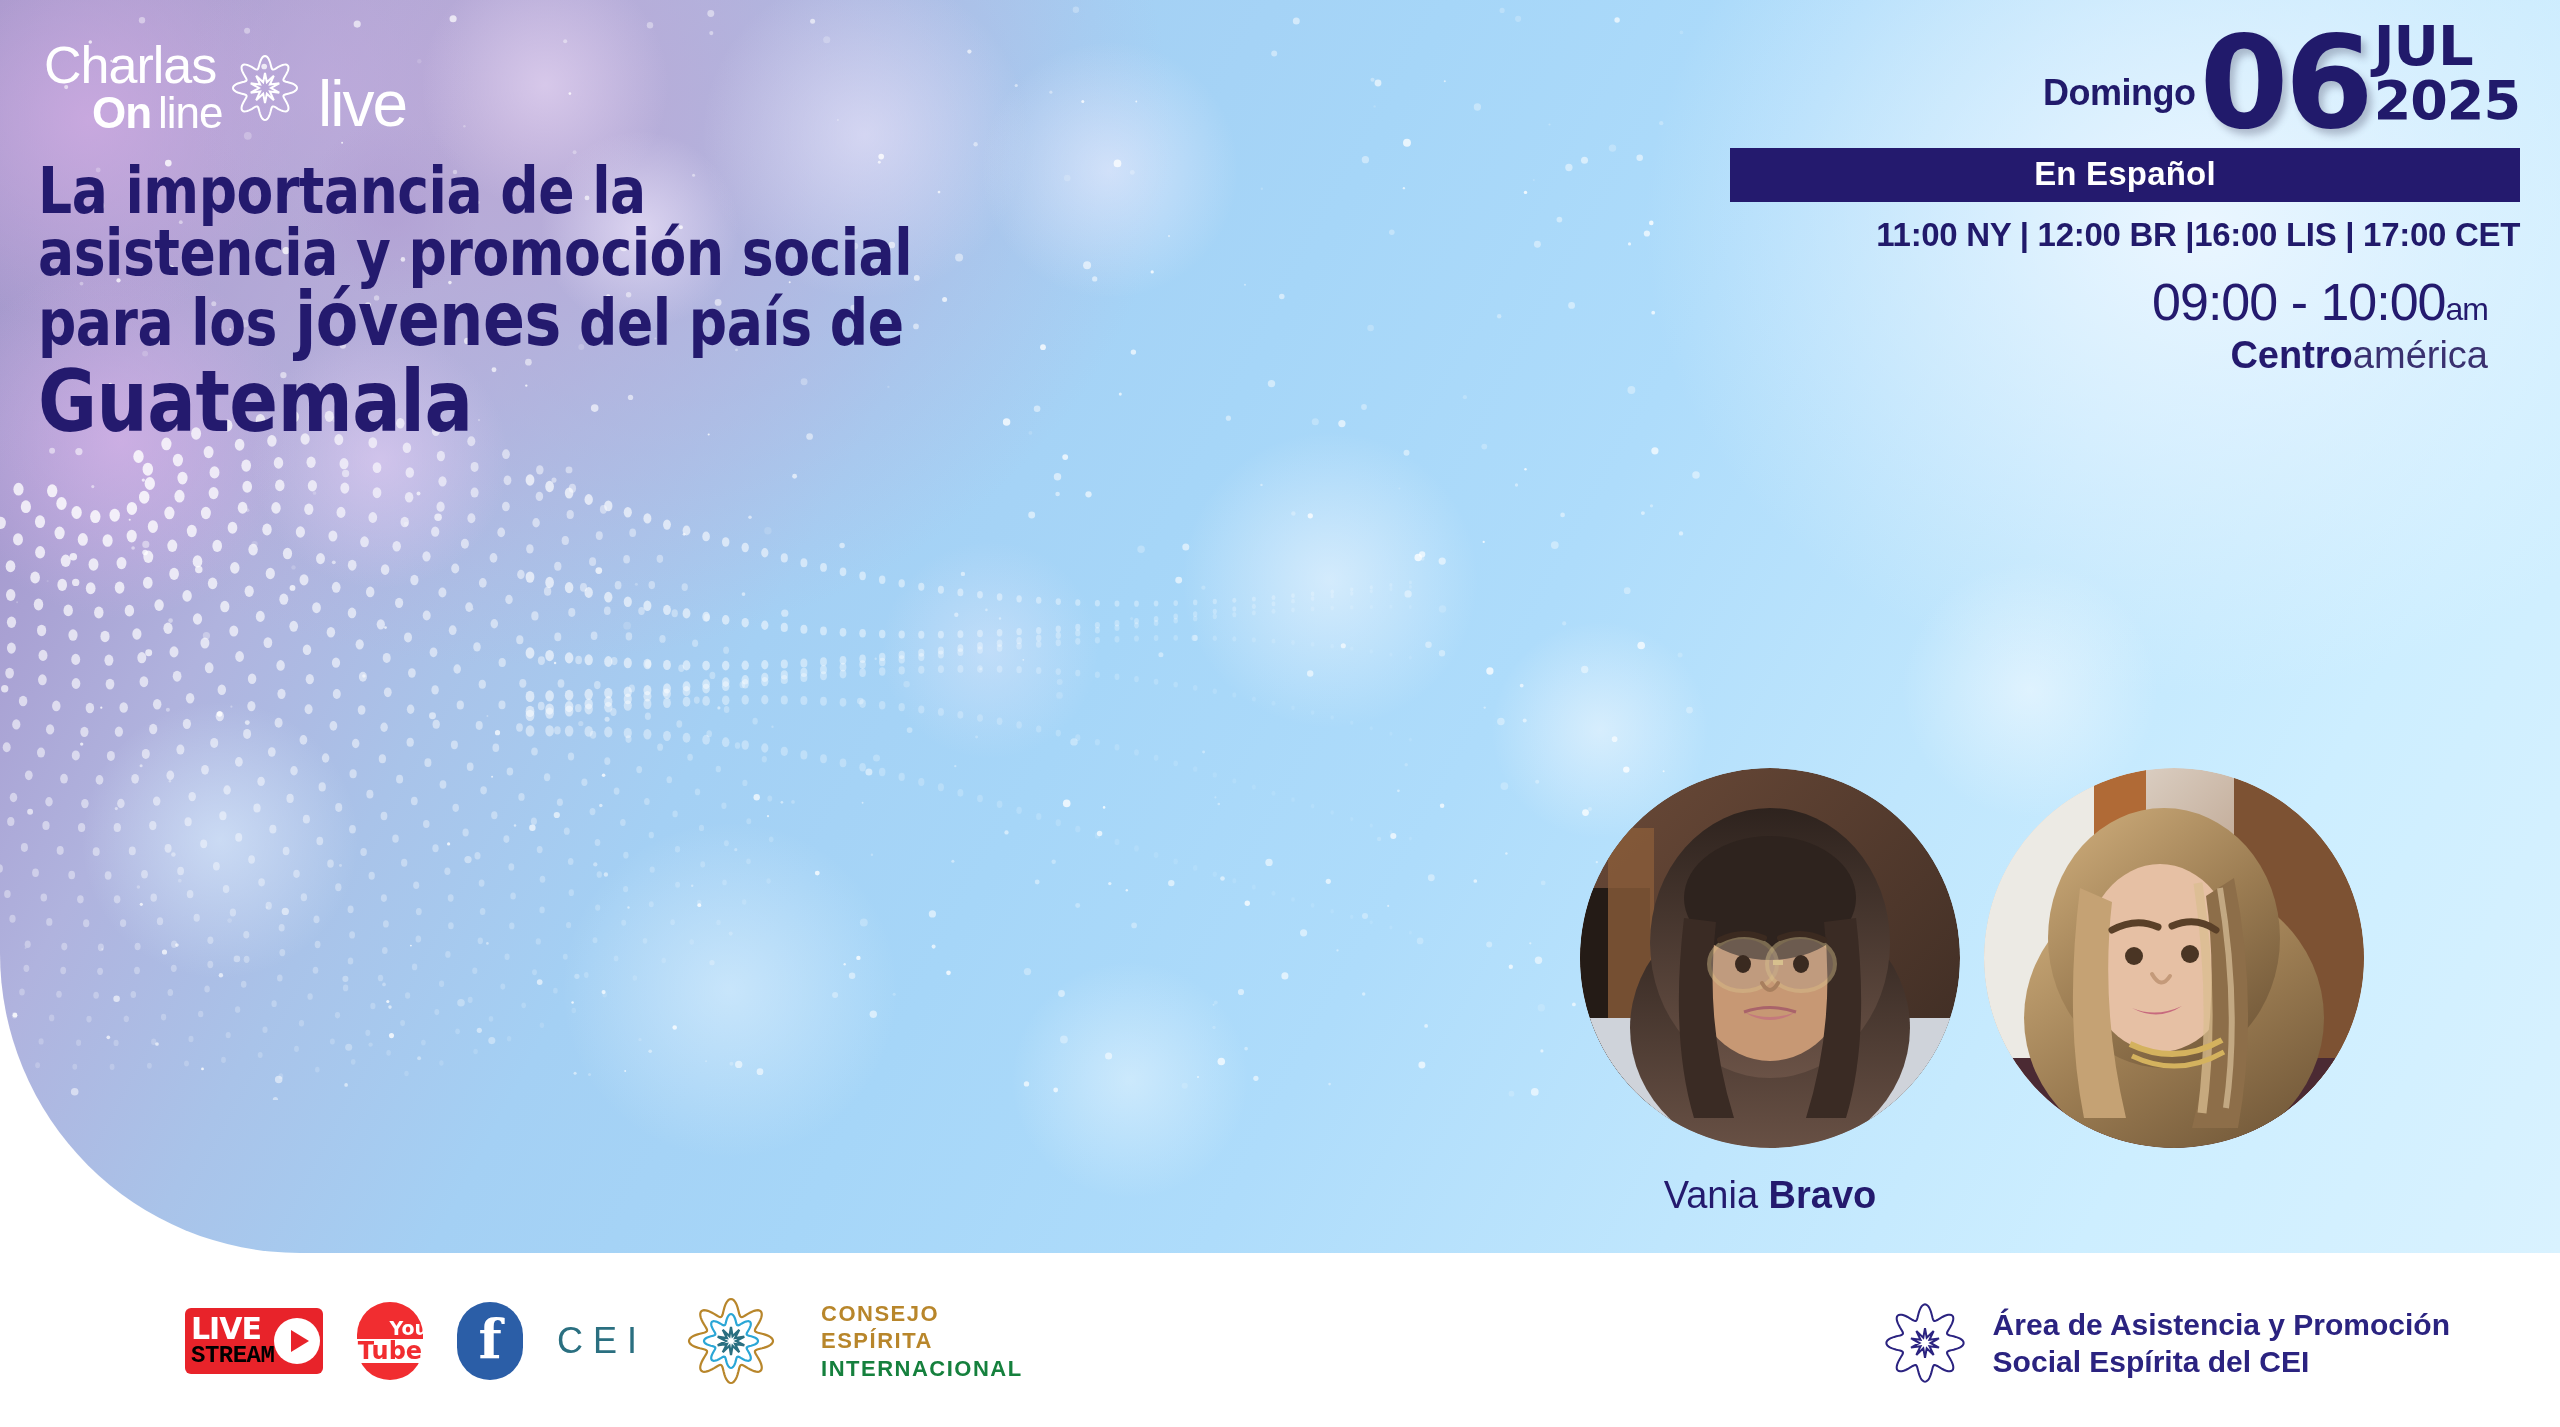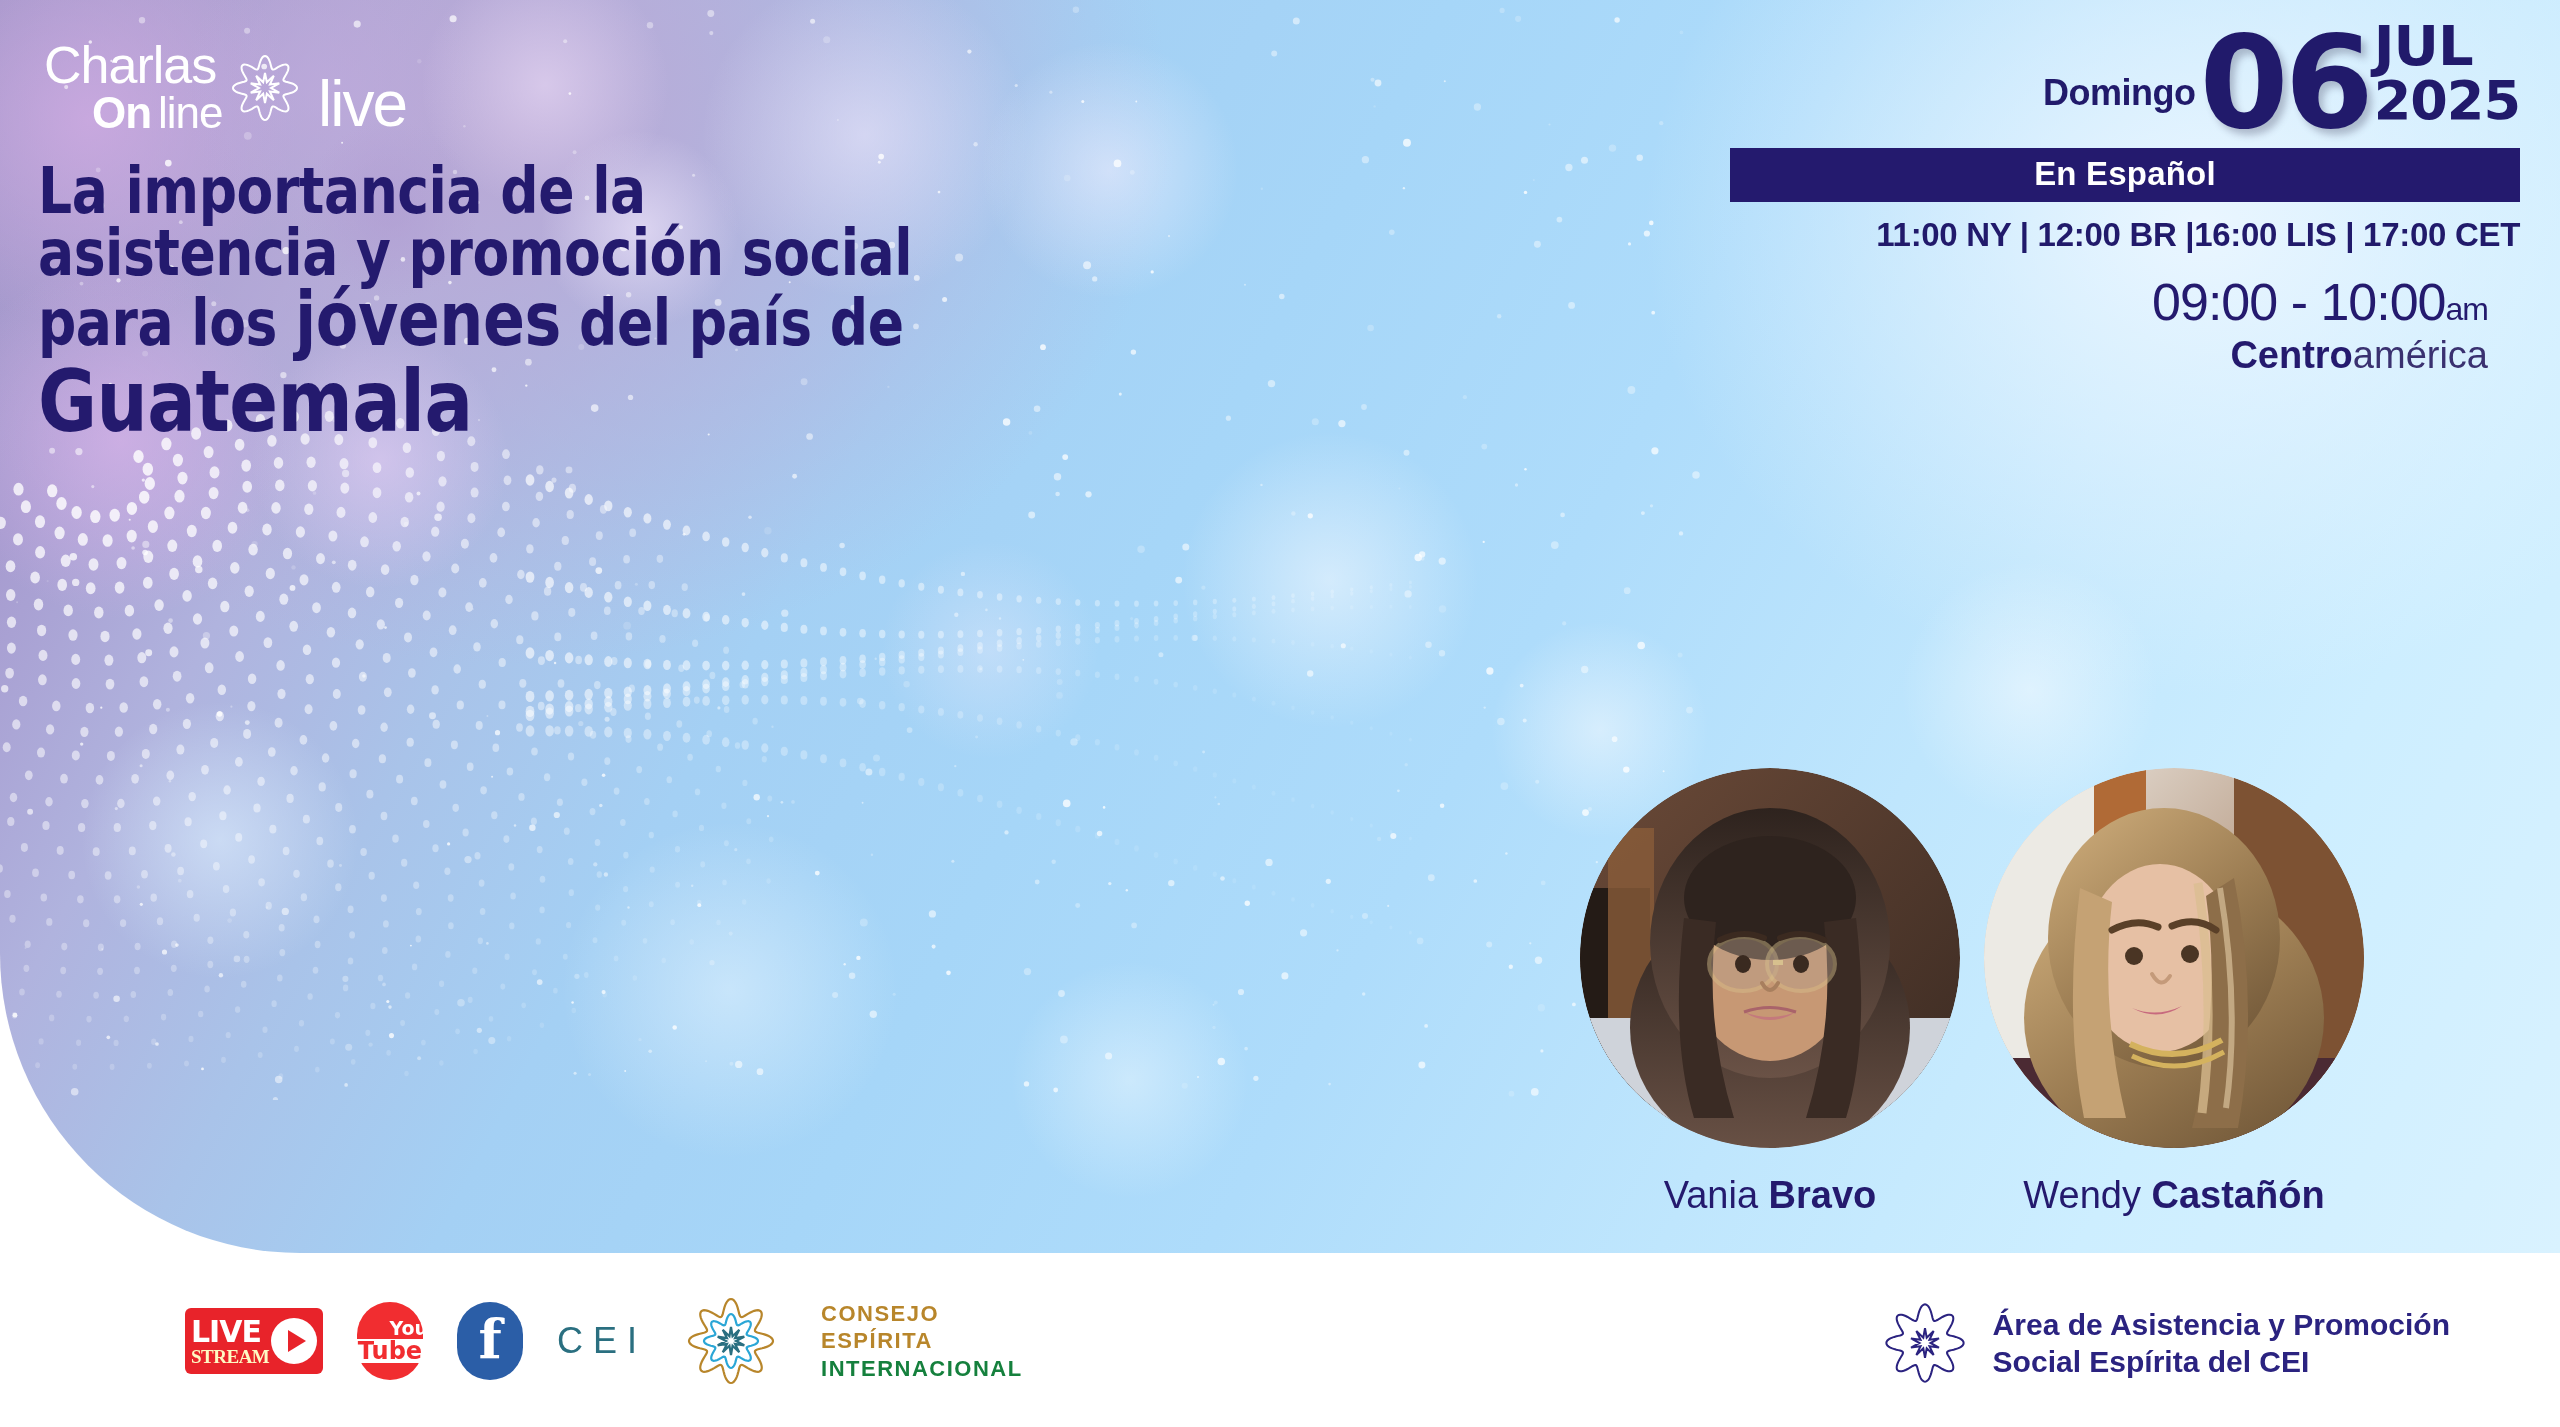--- a/index.html
+++ b/index.html
@@ -102,21 +102,21 @@
   
   .footer{position:absolute;left:0;top:1253px;width:2560px;height:174px;background:#fff;}
   .fleft{position:absolute;left:185px;top:38px;display:flex;align-items:center;gap:34px;}
   .fright{position:absolute;right:110px;top:44px;display:flex;align-items:center;gap:22px;}
   .frtext{color:#2b2380;font-size:30px;font-weight:700;line-height:1.25;}
 
   .livebadge{width:138px;height:66px;background:#e8232a;border-radius:6px;position:relative;display:flex;align-items:center;}
   .lb-in{width:100%;display:flex;align-items:center;padding:0 6px;}
   .lb-txt{display:flex;flex-direction:column;line-height:1;flex:1;}
   .lb-live{color:#fff;font-size:30px;font-weight:700;letter-spacing:-1px;font-family:"DejaVu Sans",sans-serif;}
-  .lb-stream{color:#fef9c3;font-size:19px;font-weight:700;letter-spacing:-.5px;font-family:Liberation Serif, serif;}
+  .lb-stream{color:#000000;font-size:24px;font-weight:700;letter-spacing:-.5px;font-family:Liberation Mono, monospace;}
   .lb-circ{width:46px;height:46px;border-radius:50%;background:#fff;display:flex;align-items:center;justify-content:center;}
   .lb-tri{width:0;height:0;border-left:18px solid #e8232a;border-top:11px solid transparent;border-bottom:11px solid transparent;margin-left:5px;}
 
   .yt{width:66px;height:78px;border-radius:50%/42%;background:#f12d30;display:flex;align-items:center;justify-content:center;}
   .yt-in{display:flex;flex-direction:column;align-items:flex-end;line-height:.95;}
   .yt-you{color:#fff;font-size:19px;font-weight:700;font-family:"DejaVu Sans",sans-serif;}
   .yt-tube{background:#fff;color:#f12d30;font-size:24px;font-weight:700;padding:1px 6px;border-radius:3px;margin-top:2px;font-family:"DejaVu Sans",sans-serif;}
 
   .fb{width:66px;height:78px;border-radius:50%/42%;background:#2b5ea7;display:flex;align-items:center;justify-content:center;}
   .fb span{color:#fff;font-size:54px;font-weight:700;font-family:"DejaVu Serif",serif;line-height:1;margin-top:-4px;}
@@ -1601,21 +1601,20 @@
               <ellipse cx="206" cy="186" rx="9" ry="9" fill="#4a3524"></ellipse>
               <path d="M128 162 q24 -13 46 -3" stroke="#5a4028" stroke-width="7" fill="none" stroke-linecap="round"></path>
               <path d="M188 158 q24 -10 44 4" stroke="#5a4028" stroke-width="7" fill="none" stroke-linecap="round"></path>
               <path d="M168 206 q9 16 18 2" stroke="#c49a7a" stroke-width="4" fill="none" stroke-linecap="round"></path>
               <path d="M148 240 q26 14 50 -2 q-26 12 -50 2 z" fill="#c76a7e"></path>
               <path d="M146 276 q46 22 92 -4" stroke="#d4b25e" stroke-width="6" fill="none"></path>
               <path d="M148 288 q46 22 92 -4" stroke="#d4b25e" stroke-width="5" fill="none"></path>
             </g>
           </svg>
         </div>
-        <div class="spname"><span>Wendy </span><b>Castañón</b></div>
       </div>
 
     </div>
   </div>
 
   <div class="footer">
 
     <div class="fleft">
 
       <div class="livebadge">

